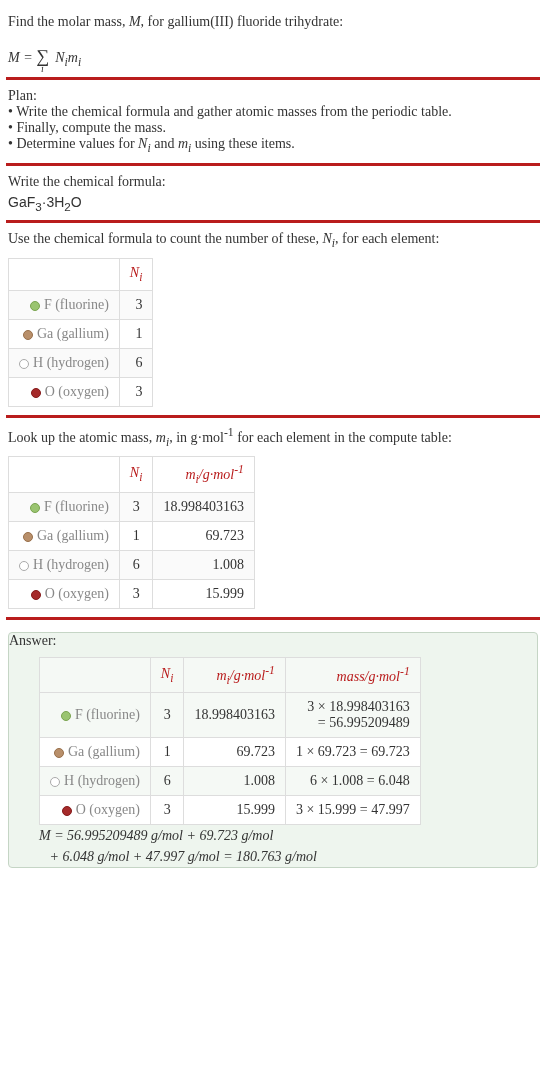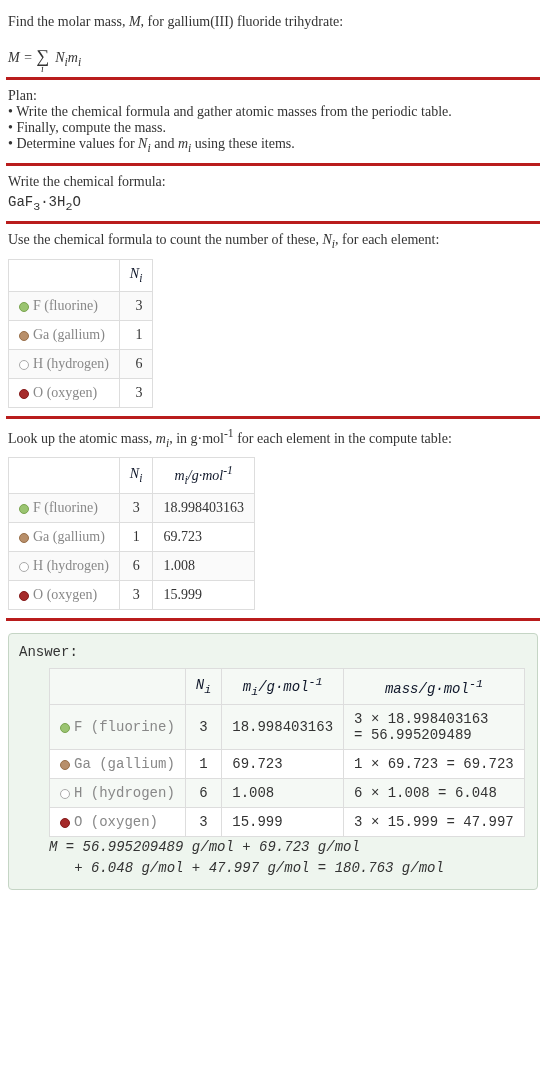--- a/index.html
+++ b/index.html
@@ -30,27 +30,26 @@
       font-size: 18px;
     }
     table {
       border-collapse: collapse;
       margin-top: 8px;
       background: #fff;
     }
     th, td {
       border: 1px solid #ddd;
       padding: 6px 10px;
-      text-align: left;
+      text-align: right;
       font-weight: normal;
     }
     th {
-      color: #0f172a;
+      color: #b91c1c;
       font-style: italic;
-      text-align: center;
     }
     .element-cell {
       color: #888;
     }
     .dot {
       display: inline-block;
       width: 10px;
       height: 10px;
       border-radius: 50%;
       margin-right: 4px;
@@ -60,23 +59,21 @@
     .dot-ga { background: #b88f6a; border: 1px solid #986f4a; }
     .dot-h { background: #fff; border: 1px solid #aaa; }
     .dot-o { background: #a52a2a; border: 1px solid #851a1a; }
     .num-col {
       text-align: center;
     }
     .answer-box {
       background: #eef5ee;
       border: 1px solid #c5d5c5;
       border-radius: 4px;
-      padding: 10px;
       margin-top: 4px;
-      font-family: Liberation Mono, monospace;
     }
     .answer-title {
       color: #333;
       margin-bottom: 8px;
     }
     .answer-box table {
       margin-left: 30px;
       background: #fff;
     }
     .answer-box th {
@@ -88,21 +85,21 @@
     .answer-box .bullet-row td {
       background: #f5f9f5;
     }
     .mass-formula {
       margin-left: 30px;
       margin-top: 0;
       font-style: italic;
       line-height: 1.5;
     }
     .chem-formula {
-      font-family: Liberation Mono, monospace;
+      font-family: Liberation Sans, sans-serif;
     }
     .bullet-list {
       list-style: none;
     }
     .bullet-list li::before {
       content: "• ";
     }
     .alt-row td {
       background: #fafafa;
     }

